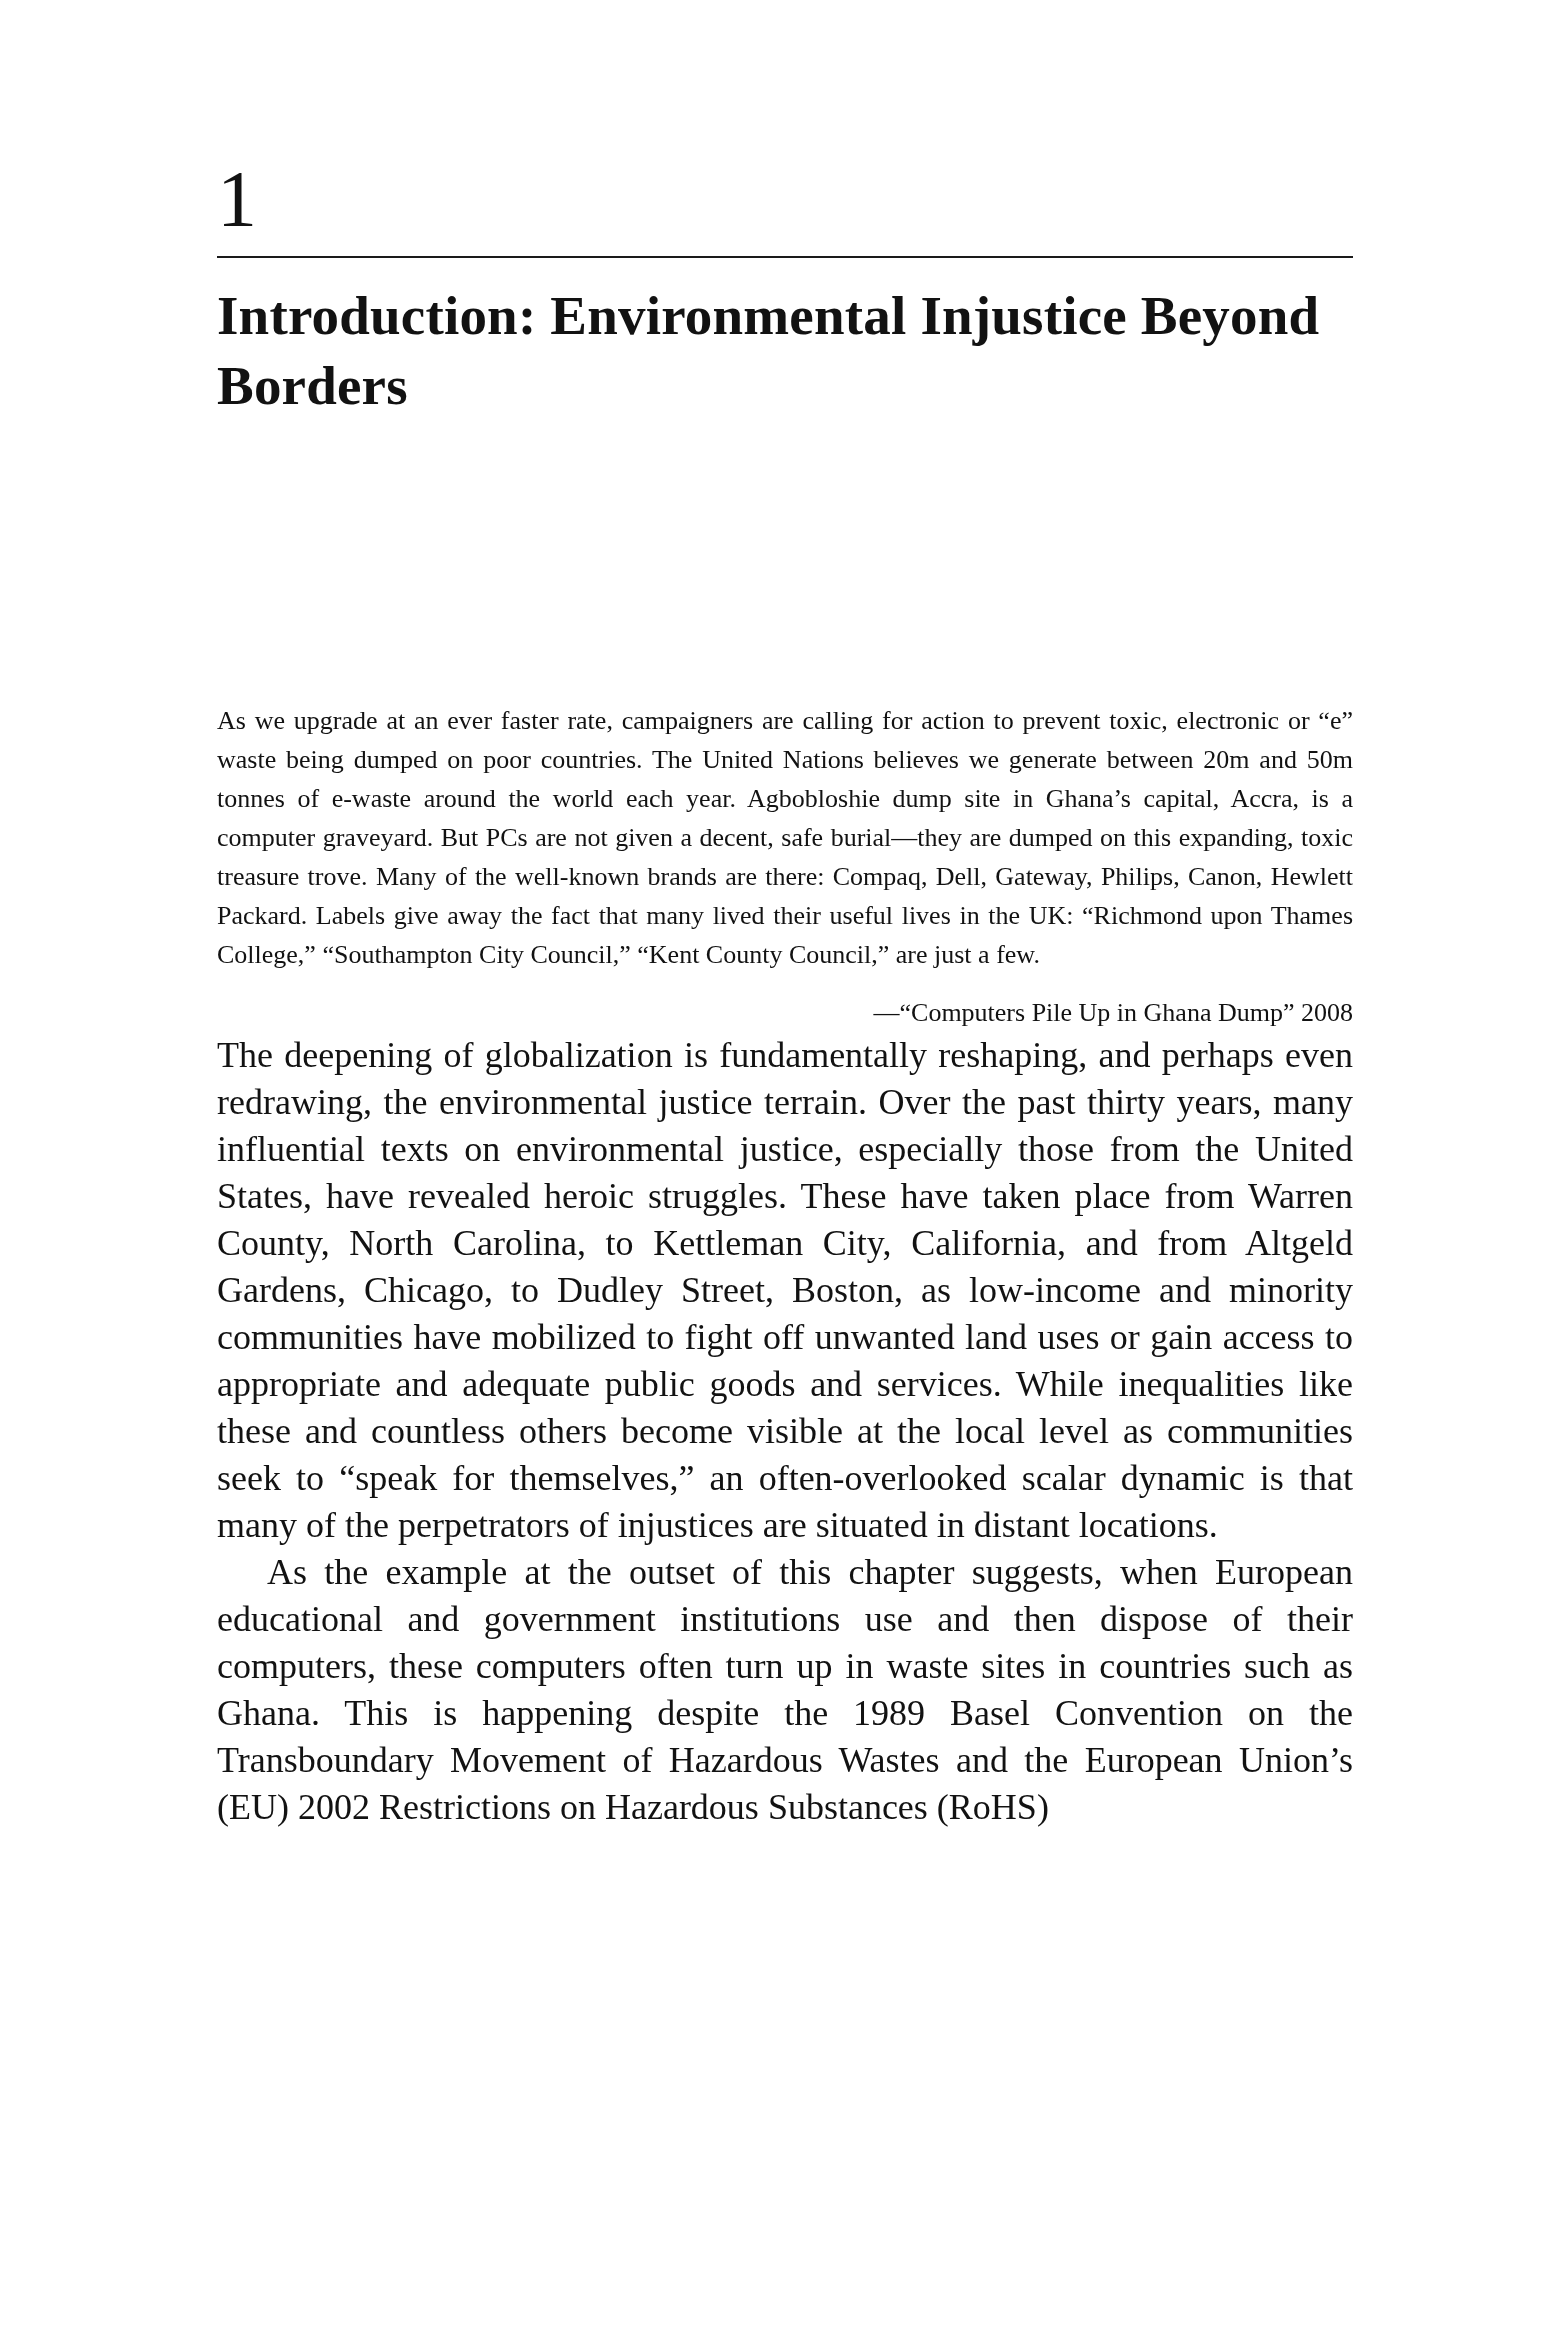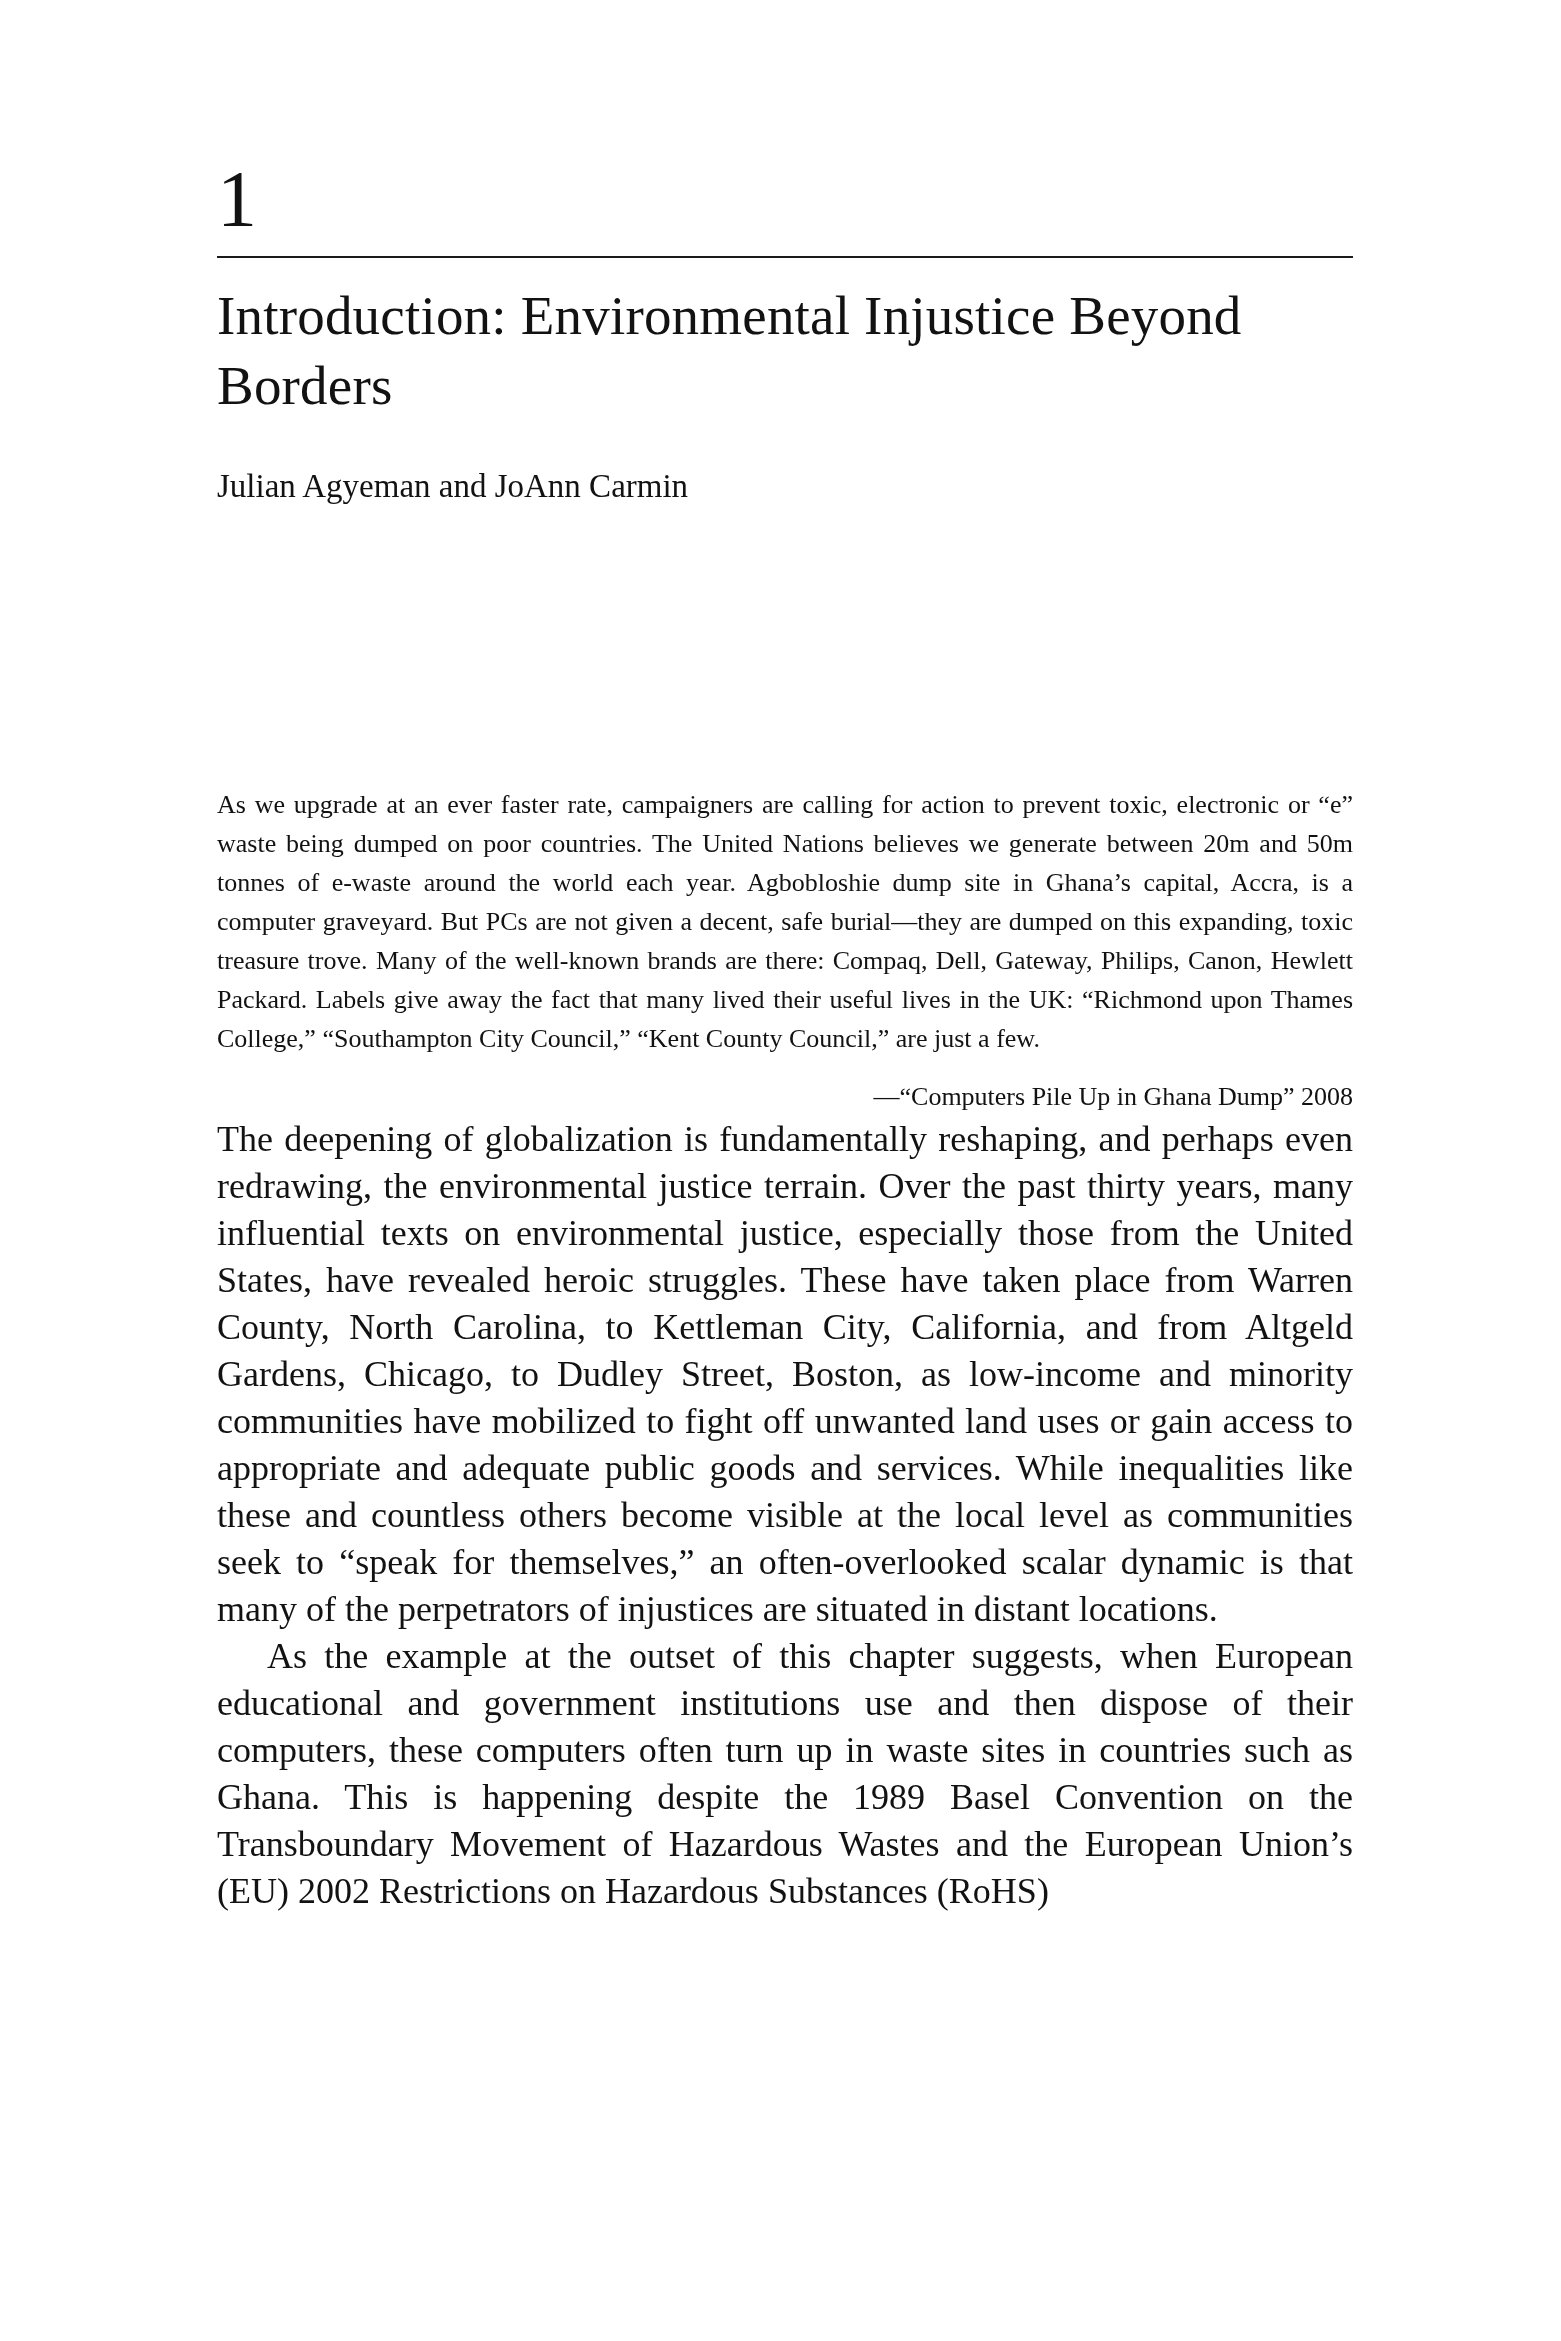--- a/index.html
+++ b/index.html
@@ -32,21 +32,21 @@
   }
   .chapter-rule {
     border: none;
     border-top: 2.6px solid #1a1a1a;
     margin: 17.3px 0 0 0;
     width: 100%;
   }
   .chapter-title {
     margin-top: 22.6px;
     font-size: 55px;
-    font-weight: normal;
+    font-weight: bold;
     line-height: 1.28;
     letter-spacing: 0.2px;
   }
   .chapter-authors {
     margin-top: 45px;
     font-size: 33px;
     line-height: 1.2;
   }
   .epigraph {
     margin-top: 279px;
@@ -77,21 +77,20 @@
 
 <div class="page">
   <div class="content">
 
     <div class="chapter-number">1</div>
 
     <hr class="chapter-rule">
 
     <div class="chapter-title">Introduction: Environmental Injustice Beyond Borders</div>
 
-    <div class="chapter-authors">Julian Agyeman and JoAnn Carmin</div>
 
     <div class="epigraph">As we upgrade at an ever faster rate, campaigners are calling for action to prevent toxic, electronic or “e” waste being dumped on poor countries. The United Nations believes we generate between 20m and 50m tonnes of e-waste around the world each year. Agbobloshie dump site in Ghana’s capital, Accra, is a computer graveyard. But PCs are not given a decent, safe burial—they are dumped on this expanding, toxic treasure trove. Many of the well-known brands are there: Compaq, Dell, Gateway, Philips, Canon, Hewlett Packard. Labels give away the fact that many lived their useful lives in the UK: “Richmond upon Thames College,” “Southampton City Council,” “Kent County Council,” are just a few.</div>
 
     <div class="epigraph-attribution">—“Computers Pile Up in Ghana Dump” 2008</div>
 
     <div class="body-text">
       <p>The deepening of globalization is fundamentally reshaping, and perhaps even redrawing, the environmental justice terrain. Over the past thirty years, many influential texts on environmental justice, especially those from the United States, have revealed heroic struggles. These have taken place from Warren County, North Carolina, to Kettleman City, California, and from Altgeld Gardens, Chicago, to Dudley Street, Boston, as low-income and minority communities have mobilized to fight off unwanted land uses or gain access to appropriate and adequate public goods and services. While inequalities like these and countless others become visible at the local level as communities seek to “speak for themselves,” an often-overlooked scalar dynamic is that many of the perpetrators of injustices are situated in distant locations.</p>
       <p class="indented">As the example at the outset of this chapter suggests, when European educational and government institutions use and then dispose of their computers, these computers often turn up in waste sites in countries such as Ghana. This is happening despite the 1989 Basel Convention on the Transboundary Movement of Hazardous Wastes and the European Union’s (EU) 2002 Restrictions on Hazardous Substances (RoHS)</p>
     </div>
 

